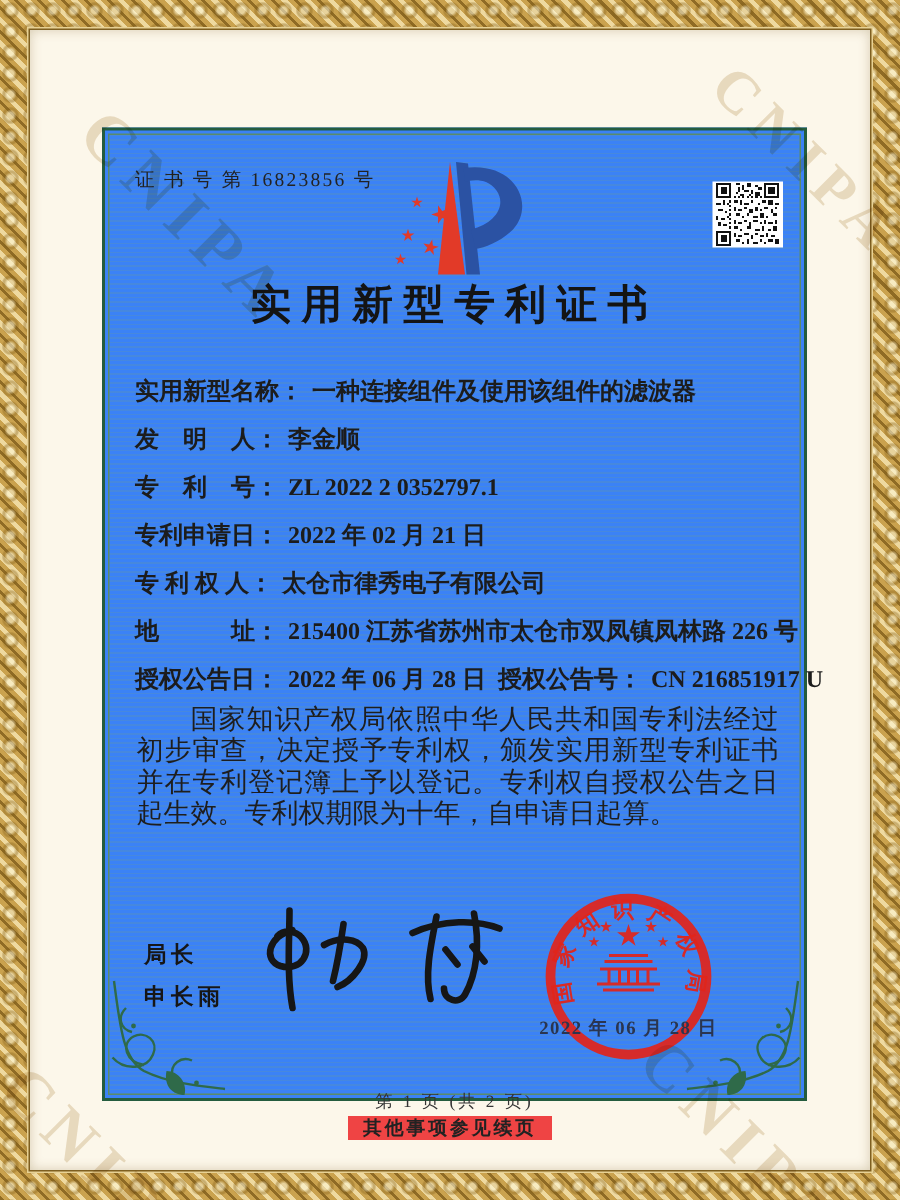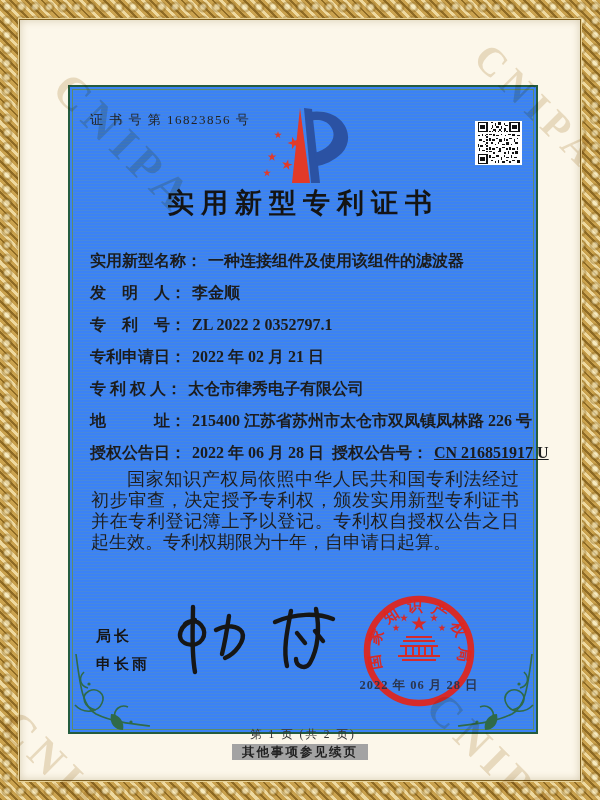--- a/index.html
+++ b/index.html
@@ -39,21 +39,21 @@
   .logo{position:absolute;left:184px;top:16px;width:100px;height:86px;}
   .qr{position:absolute;left:405px;top:34px;width:45px;height:42px;background:#fff;padding:1px;}
 
   .title{position:absolute;left:0;top:98px;width:100%;text-align:center;
          font-size:27px;font-weight:700;letter-spacing:7px;color:#141414;}
 
   .rows{position:absolute;left:20px;top:164px;right:16px;}
   .row{position:relative;height:32px;font-size:16px;font-weight:600;color:#1c1c1c;white-space:nowrap;}
   .row .lbl{display:inline-block;}
   .row .val{margin-left:6px;}
-  .pair2{position:absolute;left:242px;top:0;text-decoration:underline;}
+  .pair2{position:absolute;left:242px;top:0;}
 
   .paras{position:absolute;left:21px;top:382px;width:428px;font-size:18px;line-height:21px;
          color:#1e1e1e;text-align:justify;}
   .paras p{margin:0;text-indent:2em;font-weight:500;}
 
   .signatory{position:absolute;left:26px;top:540px;font-family:"Liberation Sans",sans-serif;
              font-size:15px;font-weight:700;letter-spacing:3px;color:#161616;}
   .signatory div{margin-bottom:9px;}
   .signature{position:absolute;left:95px;top:513px;width:190px;height:85px;}
 
@@ -65,21 +65,21 @@
 
   .pageinfo{position:absolute;left:0;top:628px;width:100%;text-align:center;
             font-size:11.5px;color:#333;letter-spacing:2px;margin-top:12px;}
 
   .flourish{position:absolute;width:80px;height:82px;}
   .fl-left{left:1px;top:563px;}
   .fl-right{left:387px;top:563px;transform:scaleX(-1);}
 
   .footer-note{position:absolute;left:0;top:744px;width:100%;text-align:center;z-index:4;
                font-size:12.5px;font-weight:600;color:#222;letter-spacing:2px;}
-  .footer-note span{background:#a3a3a3;padding:1px 10px;text-align:center;}
+  .footer-note span{background:#ef4444;padding:1px 10px;text-align:center;}
 </style>
 </head>
 <body>
 
 <div class="page">
   <div class="frame"></div>
   <div class="mat"></div>
 
   <div class="wm wm-tl">CNIPA</div>
   <div class="wm wm-tr">CNIPA</div>

